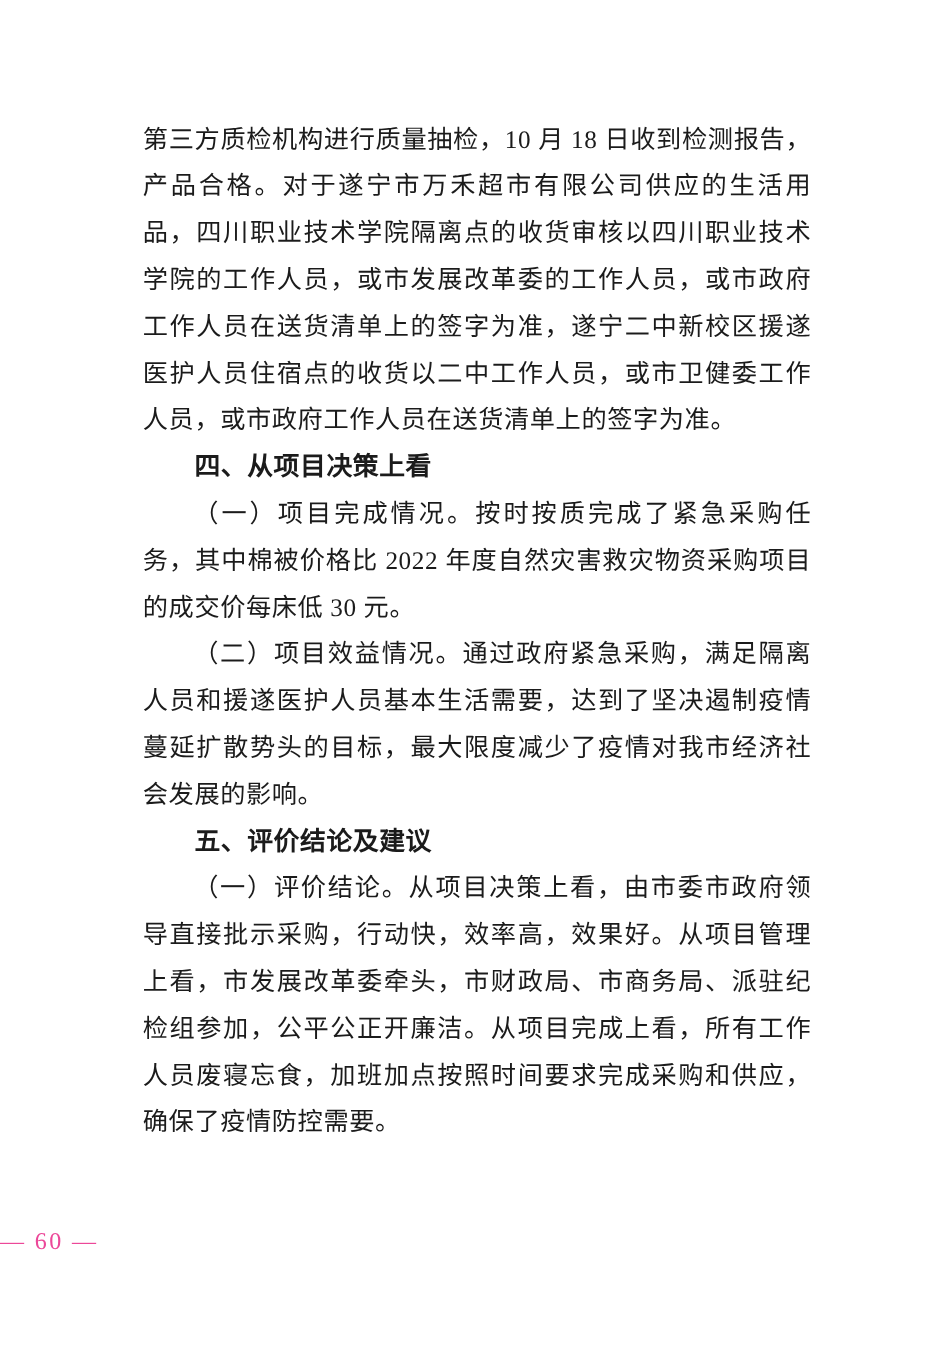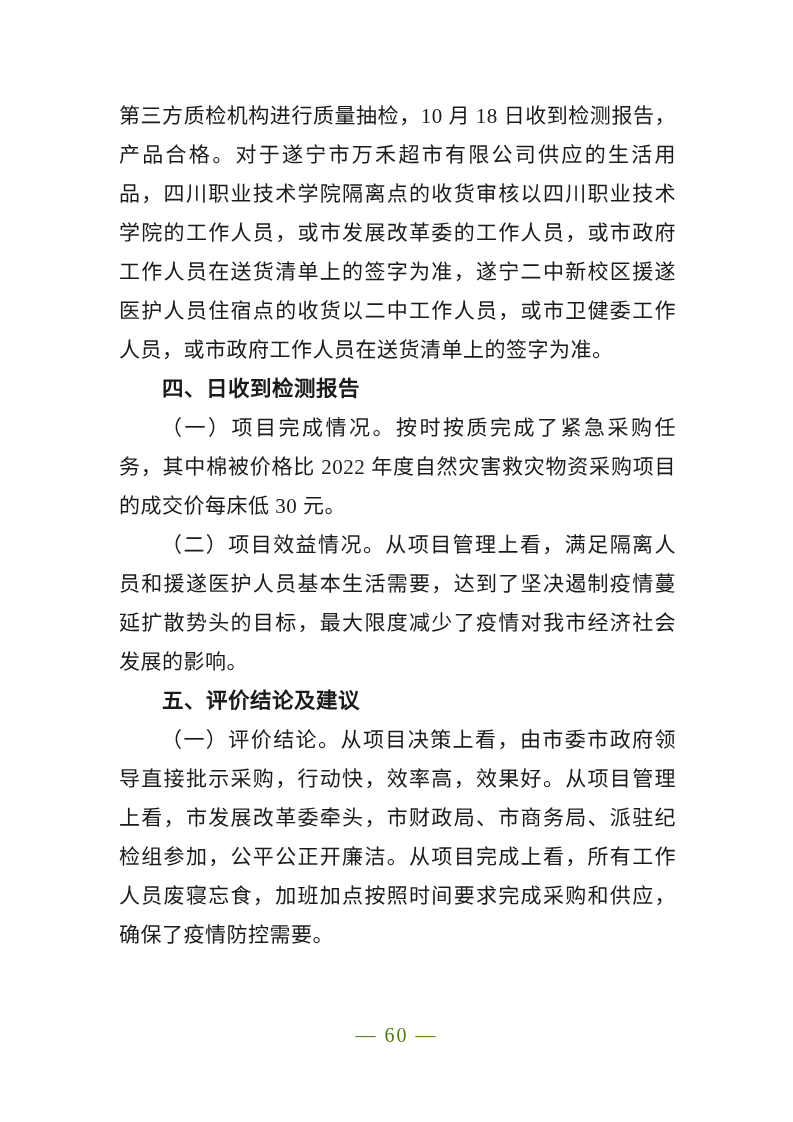--- a/index.html
+++ b/index.html
@@ -43,35 +43,35 @@
     font-weight: 700;
     font-family: "Liberation Sans", "DejaVu Sans", sans-serif;
     letter-spacing: 0.5px;
     text-align: left;
   }
   .page-number {
     position: absolute;
     left: 0;
     top: 1020px;
     width: 100%;
-    text-align: center;
+    text-align: left;
     font-size: 20px;
     line-height: 30px;
-    color: #4d7c0f;
+    color: #ec4899;
     letter-spacing: 2px;
     font-family: "Liberation Serif", "DejaVu Serif", serif;
   }
 </style>
 </head>
 <body>
 
 <div class="page">
   <div class="content">
     <p class="para continuation">第三方质检机构进行质量抽检，10 月 18 日收到检测报告，产品合格。对于遂宁市万禾超市有限公司供应的生活用品，四川职业技术学院隔离点的收货审核以四川职业技术学院的工作人员，或市发展改革委的工作人员，或市政府工作人员在送货清单上的签字为准，遂宁二中新校区援遂医护人员住宿点的收货以二中工作人员，或市卫健委工作人员，或市政府工作人员在送货清单上的签字为准。</p>
-    <h2 class="heading">四、日收到检测报告</h2>
+    <h2 class="heading">四、从项目决策上看</h2>
     <p class="para">（一）项目完成情况。按时按质完成了紧急采购任务，其中棉被价格比 2022 年度自然灾害救灾物资采购项目的成交价每床低 30 元。</p>
-    <p class="para">（二）项目效益情况。从项目管理上看，满足隔离人员和援遂医护人员基本生活需要，达到了坚决遏制疫情蔓延扩散势头的目标，最大限度减少了疫情对我市经济社会发展的影响。</p>
+    <p class="para">（二）项目效益情况。通过政府紧急采购，满足隔离人员和援遂医护人员基本生活需要，达到了坚决遏制疫情蔓延扩散势头的目标，最大限度减少了疫情对我市经济社会发展的影响。</p>
     <h2 class="heading">五、评价结论及建议</h2>
     <p class="para">（一）评价结论。从项目决策上看，由市委市政府领导直接批示采购，行动快，效率高，效果好。从项目管理上看，市发展改革委牵头，市财政局、市商务局、派驻纪检组参加，公平公正开廉洁。从项目完成上看，所有工作人员废寝忘食，加班加点按照时间要求完成采购和供应，确保了疫情防控需要。</p>
   </div>
 
   <div class="page-number">— 60 —</div>
 </div>
 
 </body></html>

